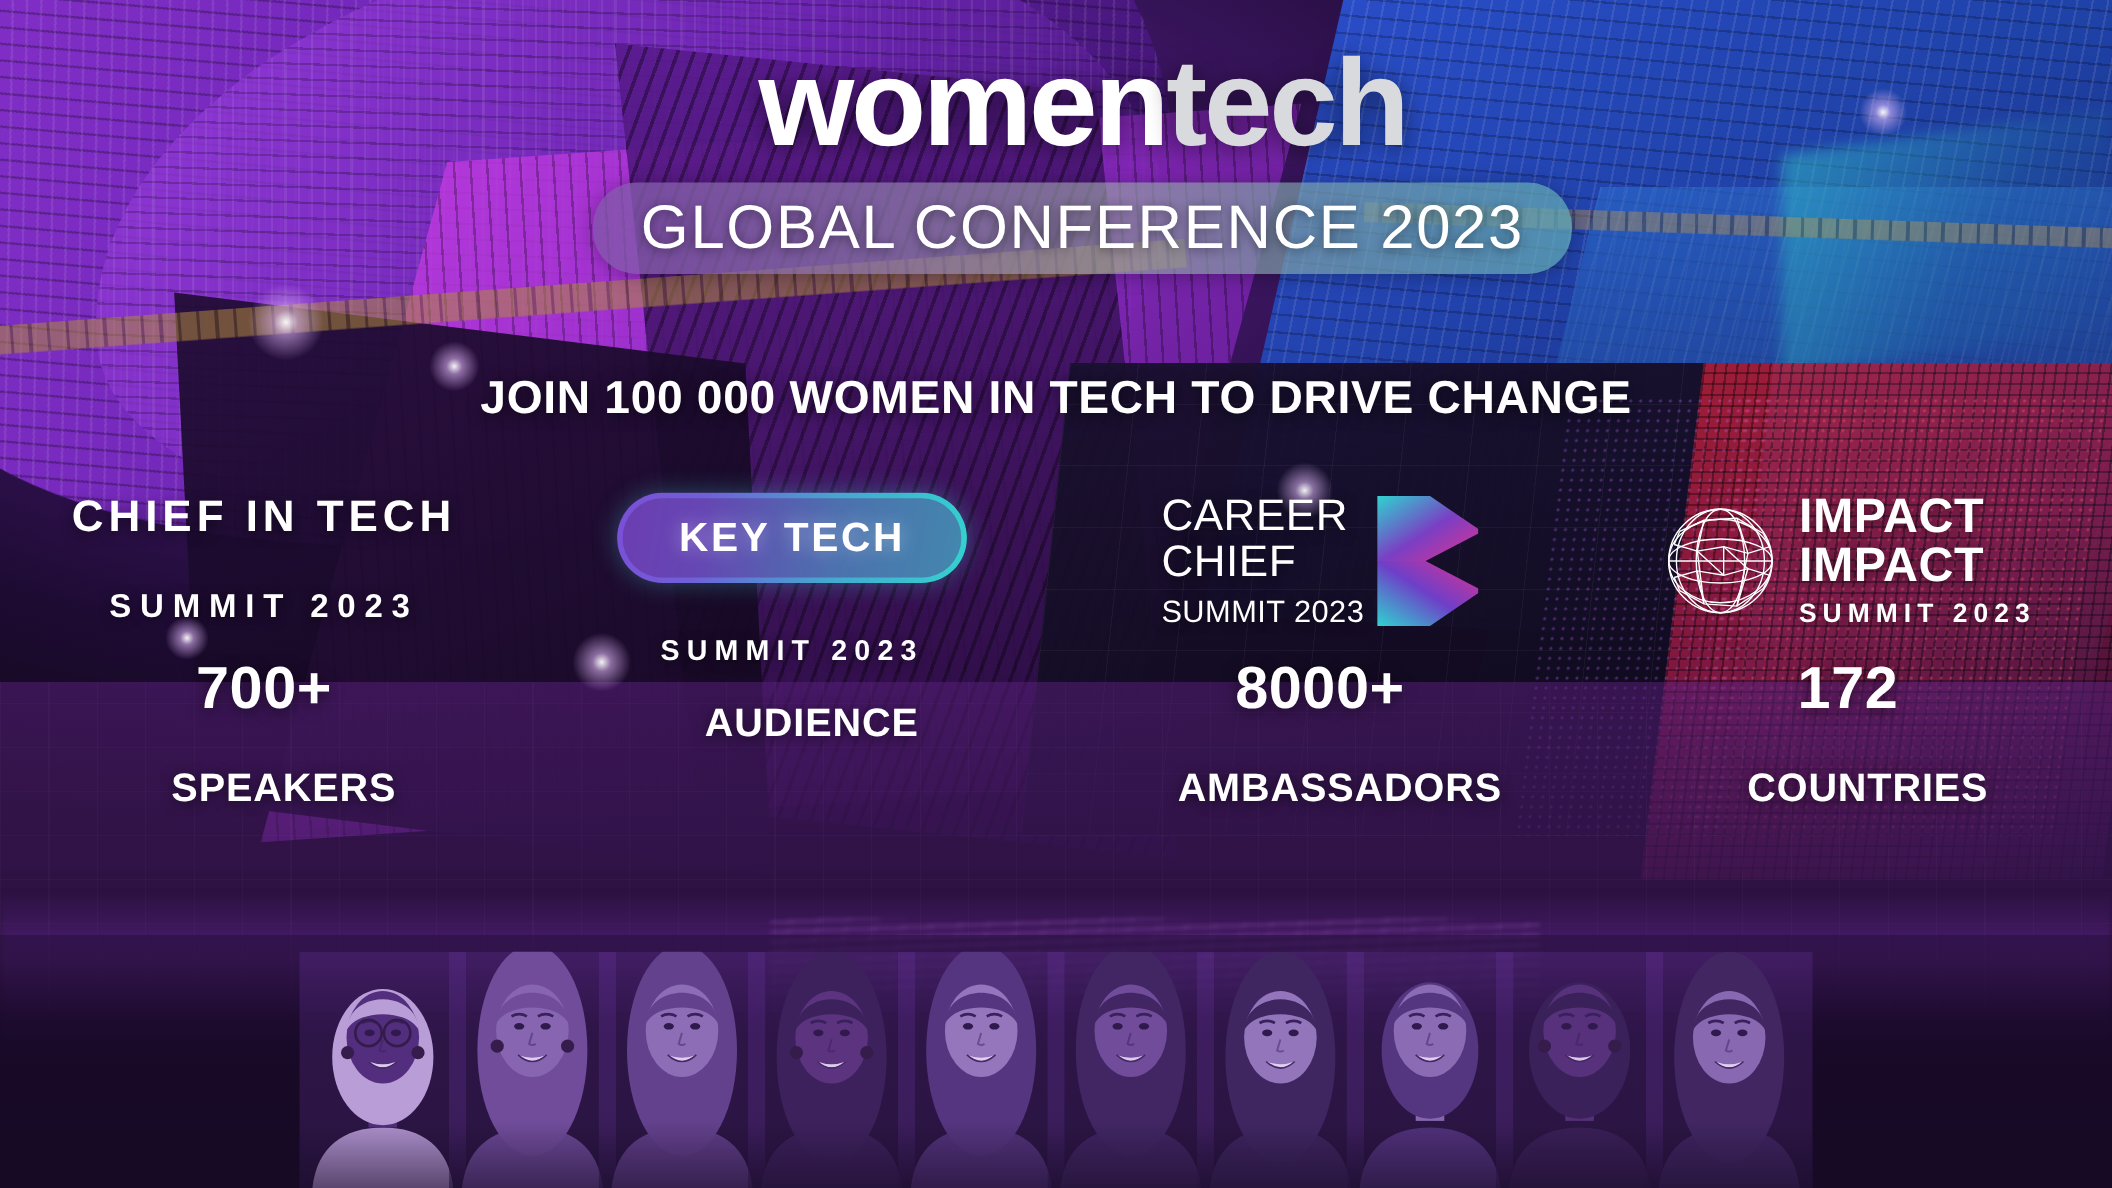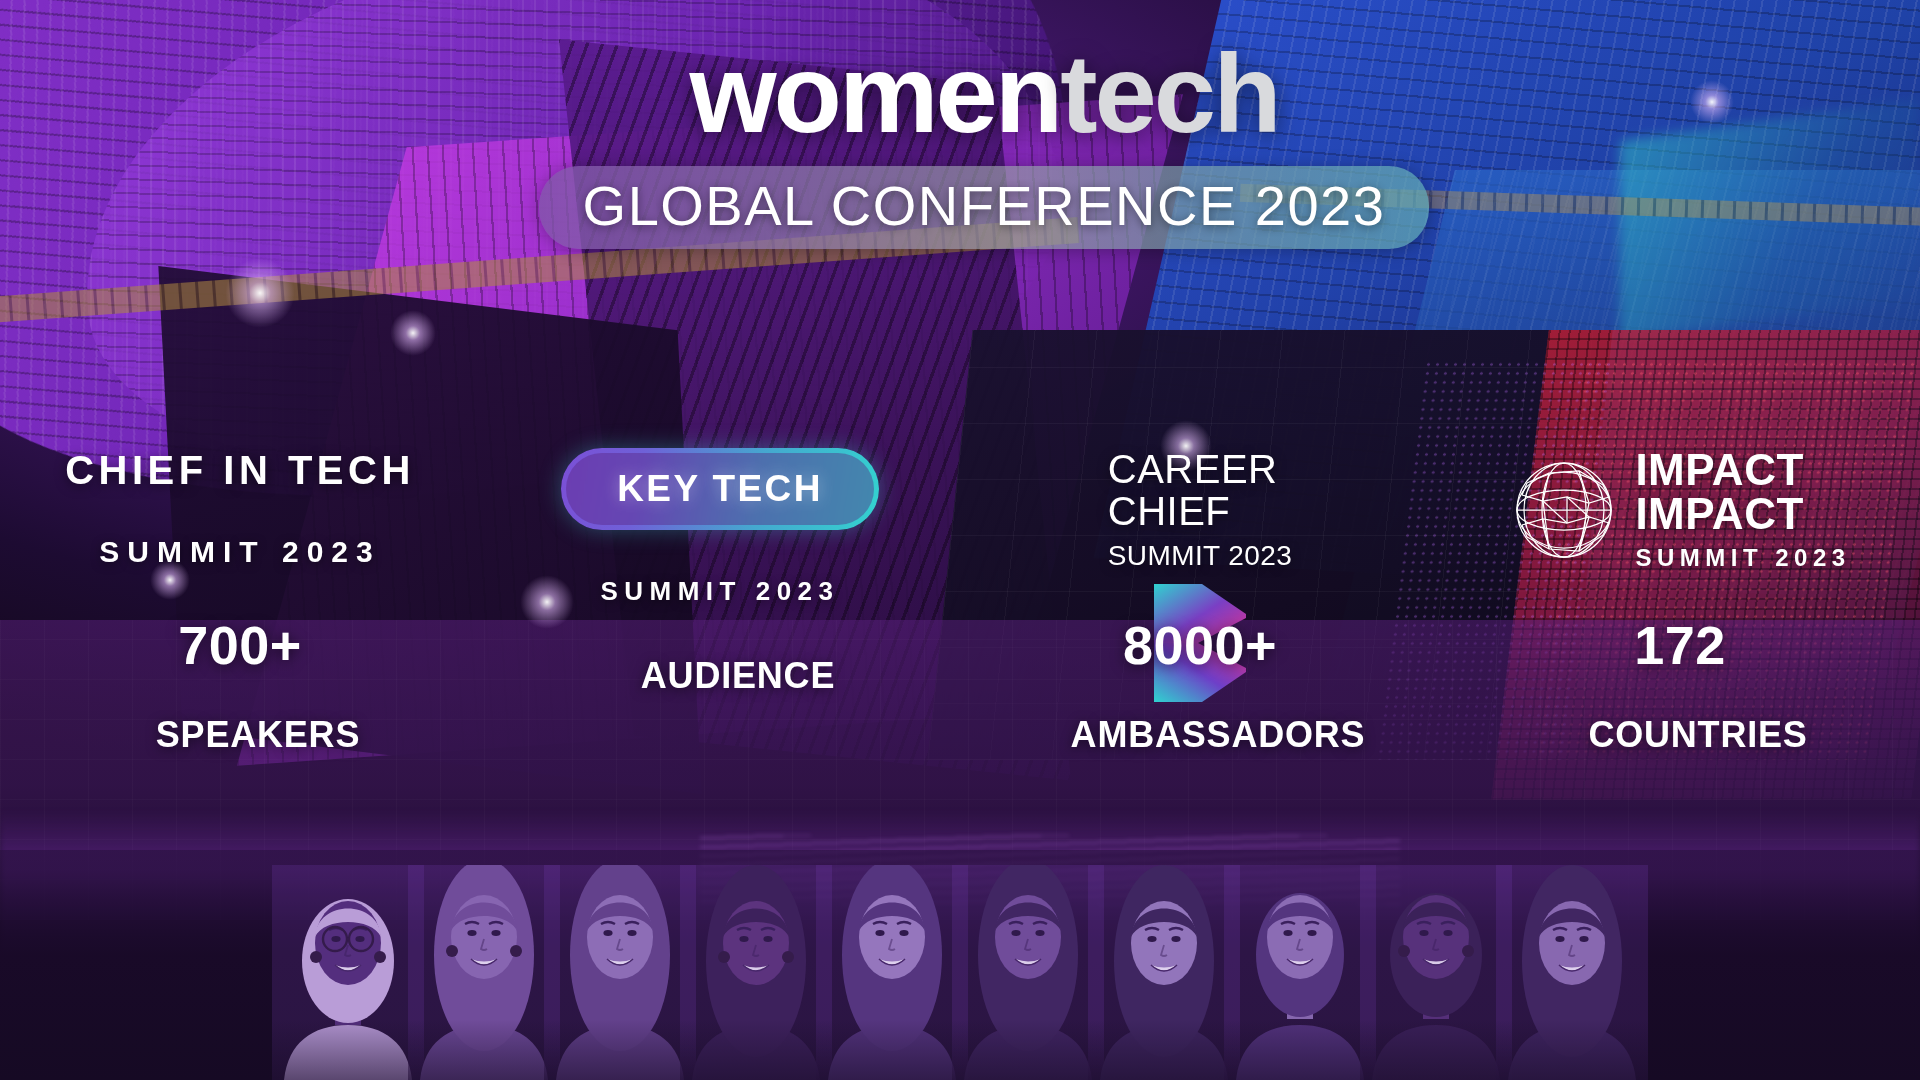--- a/index.html
+++ b/index.html
@@ -293,21 +293,21 @@
     white-space:nowrap;
   }
   .keytech-sub {
     margin-top:16px;
     font-size:26px; font-weight:700; letter-spacing:6.5px;
     color:#fff; text-shadow:0 2px 10px rgba(0,0,0,.5);
     white-space:nowrap;
   }
 
   
-  .career-wrap { display:flex; align-items:center; gap:12px;flex-direction:column; }
+  .career-wrap { display:flex; align-items:center; gap:12px; }
   .career-words { text-align:left; }
   .career-l1, .career-l2 {
     font-size:40px; font-weight:400; letter-spacing:.5px; line-height:1.06;
     color:#fff; text-shadow:0 2px 12px rgba(0,0,0,.5);
     white-space:nowrap;
   }
   .career-sub {
     margin-top:7px;
     font-size:28px; font-weight:400; letter-spacing:.4px;
     color:#fff; text-shadow:0 2px 10px rgba(0,0,0,.5);
@@ -326,21 +326,21 @@
   }
   .impact-sub {
     margin-top:8px;
     font-size:24px; font-weight:700; letter-spacing:5.5px;
     color:#fff; text-shadow:0 2px 10px rgba(0,0,0,.5);
     white-space:nowrap;
   }
 
   
   .stats {
-    position:absolute; left:0; top:616px; width:1920px;
+    position:absolute; left:0; top:597px; width:1920px;
     display:flex;
   }
   .stat-col { flex:1 1 0; text-align:center; }
   .stat-value {
     font-size:54px; font-weight:700; letter-spacing:.5px;
     color:#fff; text-shadow:0 2px 14px rgba(0,0,0,.55);
     line-height:1.1;
   }
   .stat-label {
     margin-top:40px;
@@ -402,20 +402,21 @@
 
     <div class="masthead">
       <div class="wordmark">
         <span class="wm-women">women</span><span class="wm-tech">tech</span>
       </div>
       <div class="confbar">
         <div class="confbar-text">GLOBAL CONFERENCE 2023</div>
       </div>
     </div>
 
+    <div class="tagline">JOIN 100 000 WOMEN IN TECH TO DRIVE CHANGE</div>
 
     <div class="summits">
 
       <div class="summit-col">
         <div class="chief-main">CHIEF IN TECH</div>
         <div class="chief-sub">SUMMIT 2023</div>
       </div>
 
       <div class="summit-col">
         <div class="keytech-pill">

